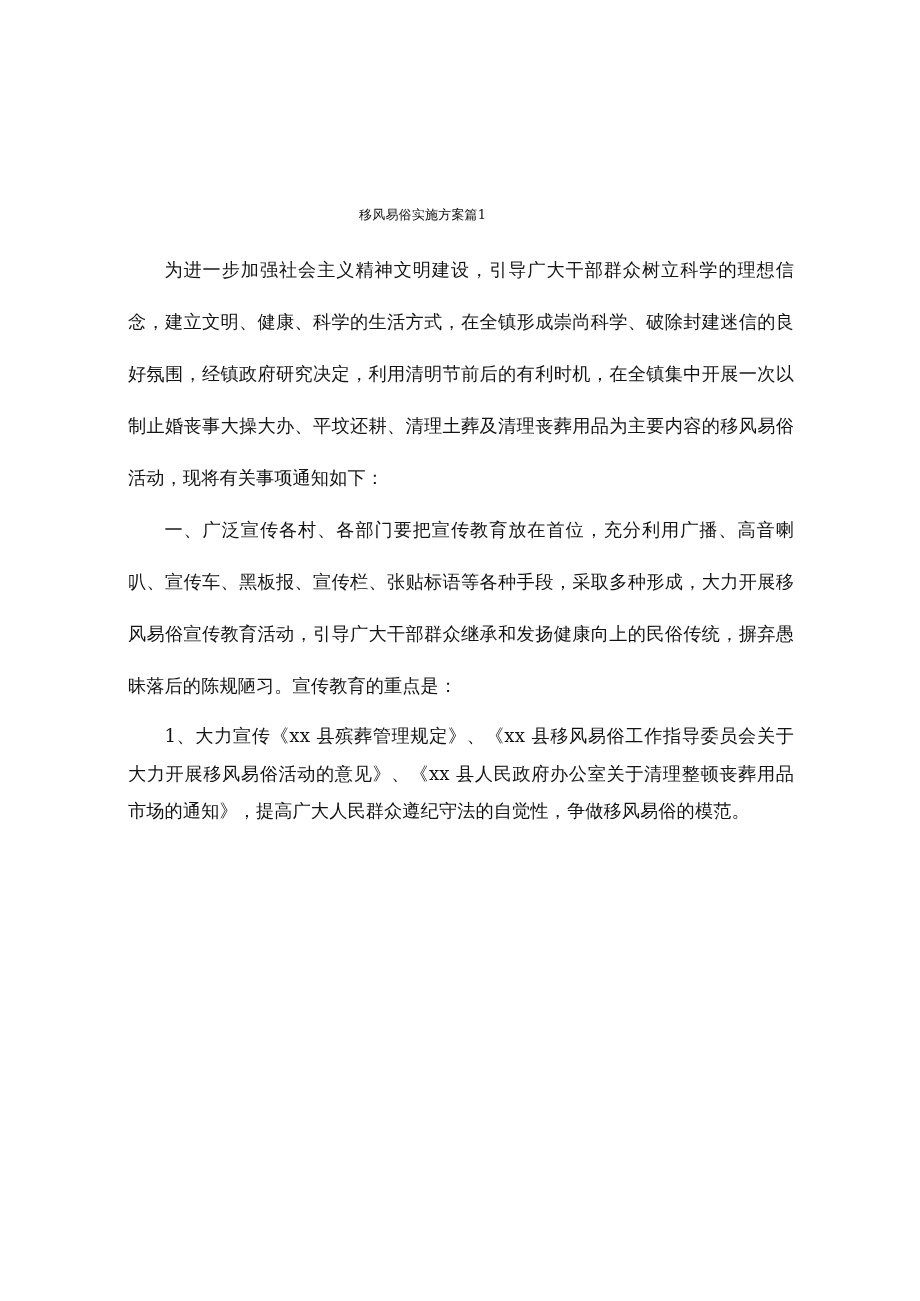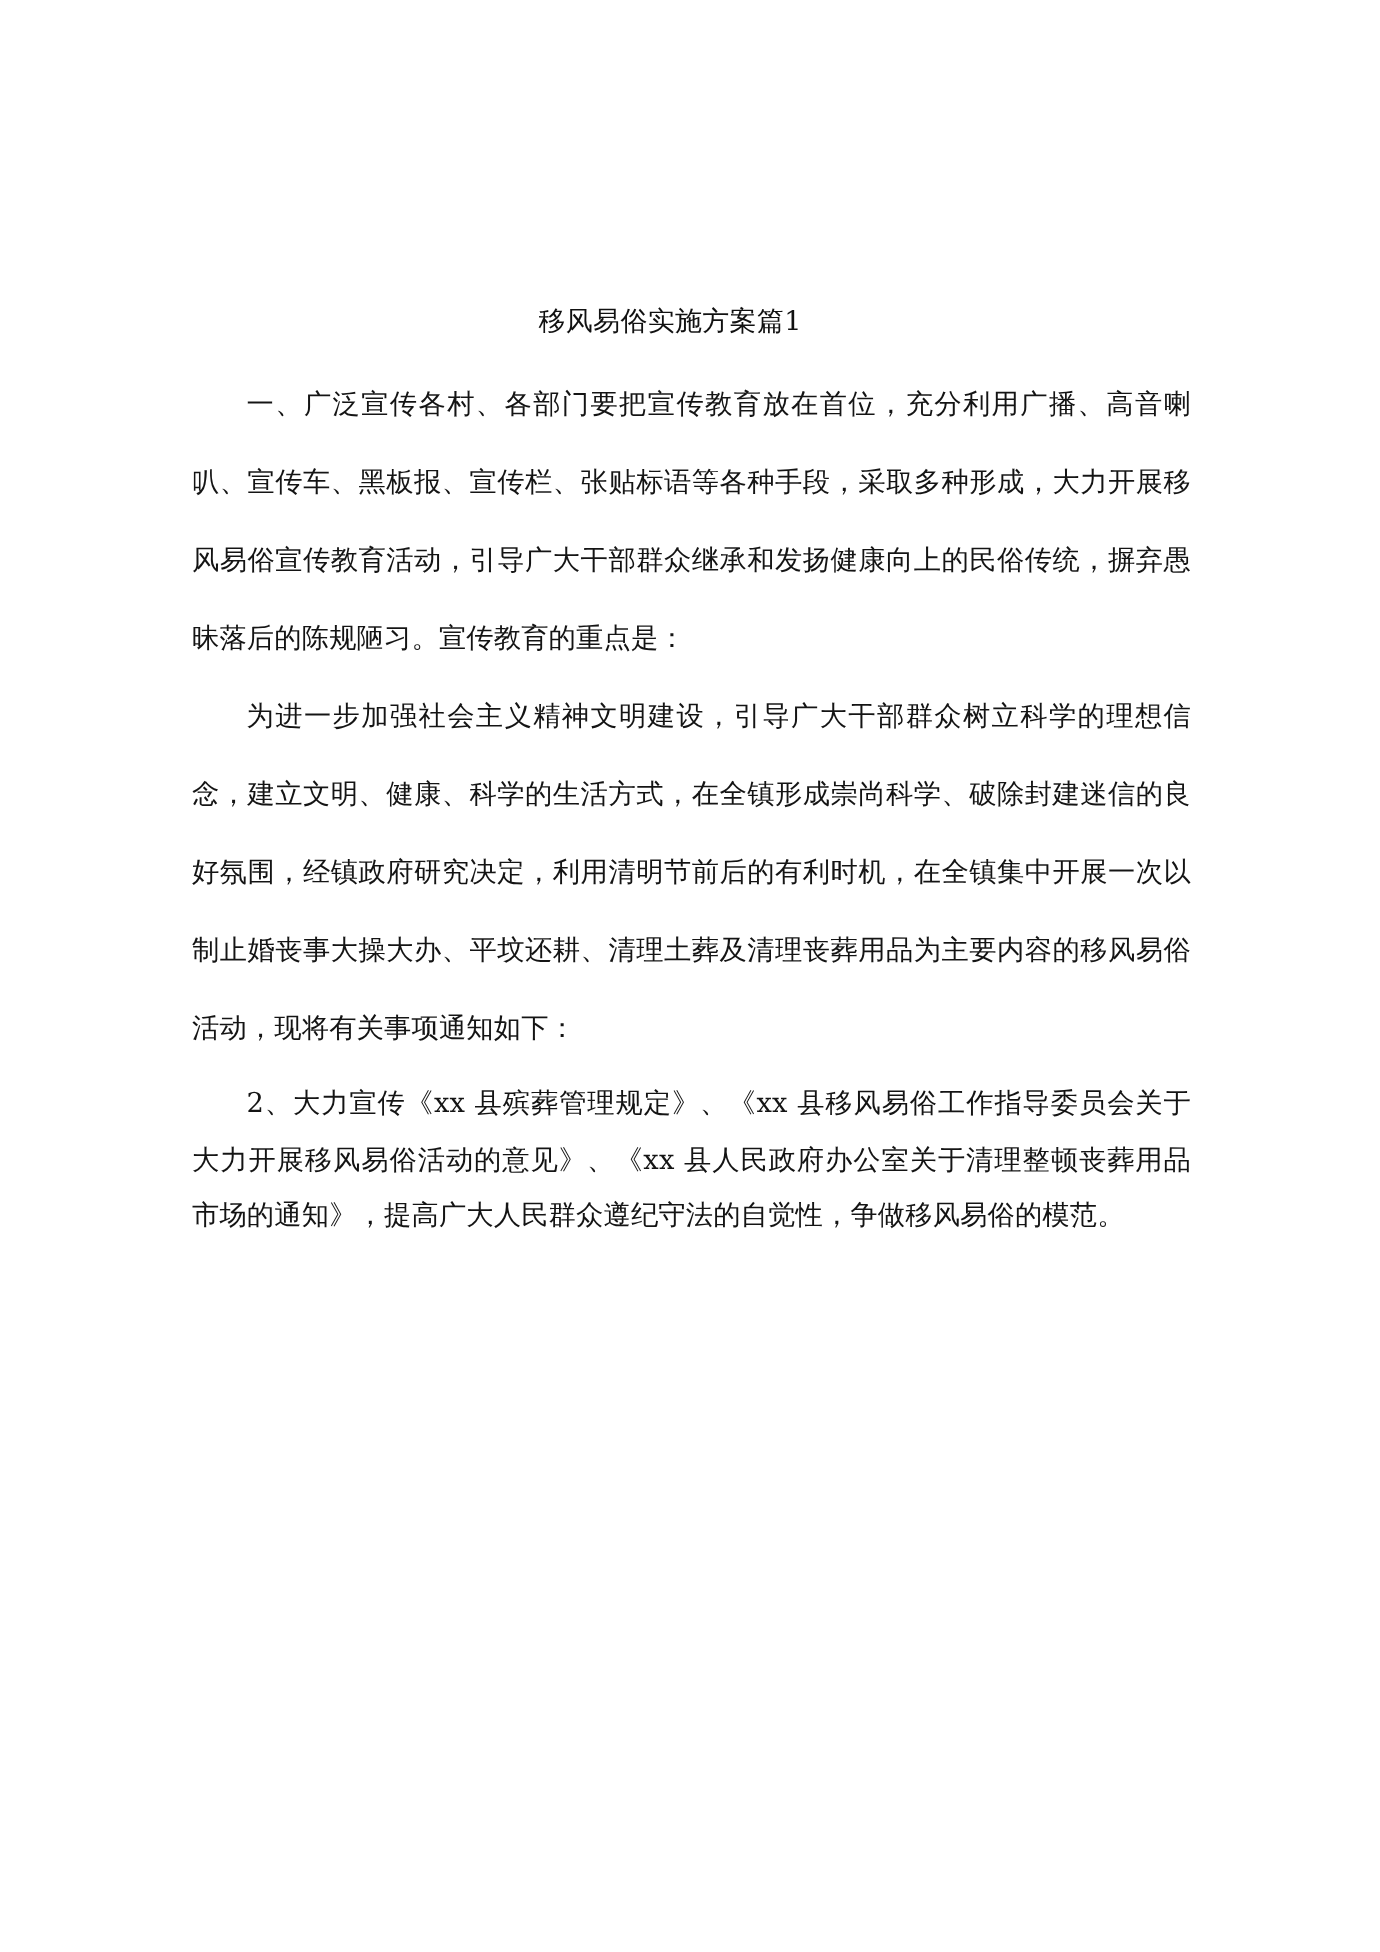--- a/index.html
+++ b/index.html
@@ -18,21 +18,21 @@
     color: #000000;
     -webkit-font-smoothing: antialiased;
   }
   .doc-body {
     position: absolute;
     left: 128px;
     top: 200px;
     width: 666px;
   }
   .doc-title {
-    font-size: 18px;
+    font-size: 13px;
     line-height: 30px;
     font-weight: normal;
     color: #111111;
     margin: 0 0 14px 0;
     padding-left: 231px;
     letter-spacing: 0.2px;
     white-space: nowrap;
   }
   .para {
     font-size: 18.2px;
@@ -54,22 +54,22 @@
 </style>
 </head>
 <body>
 
 <div class="page">
 
   <div class="doc-body">
 
     <h1 class="doc-title">移风易俗实施方案篇1</h1>
 
+    <p class="para">为进一步加强社会主义精神文明建设，引导广大干部群众树立科学的理想信念，建立文明、健康、科学的生活方式，在全镇形成崇尚科学、破除封建迷信的良好氛围，经镇政府研究决定，利用清明节前后的有利时机，在全镇集中开展一次以制止婚丧事大操大办、平坟还耕、清理土葬及清理丧葬用品为主要内容的移风易俗活动，现将有关事项通知如下：</p>
+
     <p class="para">一、广泛宣传各村、各部门要把宣传教育放在首位，充分利用广播、高音喇叭、宣传车、黑板报、宣传栏、张贴标语等各种手段，采取多种形成，大力开展移风易俗宣传教育活动，引导广大干部群众继承和发扬健康向上的民俗传统，摒弃愚昧落后的陈规陋习。宣传教育的重点是：</p>
 
-    <p class="para">为进一步加强社会主义精神文明建设，引导广大干部群众树立科学的理想信念，建立文明、健康、科学的生活方式，在全镇形成崇尚科学、破除封建迷信的良好氛围，经镇政府研究决定，利用清明节前后的有利时机，在全镇集中开展一次以制止婚丧事大操大办、平坟还耕、清理土葬及清理丧葬用品为主要内容的移风易俗活动，现将有关事项通知如下：</p>
 
-
-    <p class="para tight last-block">2、大力宣传《xx 县殡葬管理规定》、《xx 县移风易俗工作指导委员会关于大力开展移风易俗活动的意见》、《xx 县人民政府办公室关于清理整顿丧葬用品市场的通知》，提高广大人民群众遵纪守法的自觉性，争做移风易俗的模范。</p>
+    <p class="para tight last-block">1、大力宣传《xx 县殡葬管理规定》、《xx 县移风易俗工作指导委员会关于大力开展移风易俗活动的意见》、《xx 县人民政府办公室关于清理整顿丧葬用品市场的通知》，提高广大人民群众遵纪守法的自觉性，争做移风易俗的模范。</p>
 
   </div>
 
 </div>
 
 </body></html>

